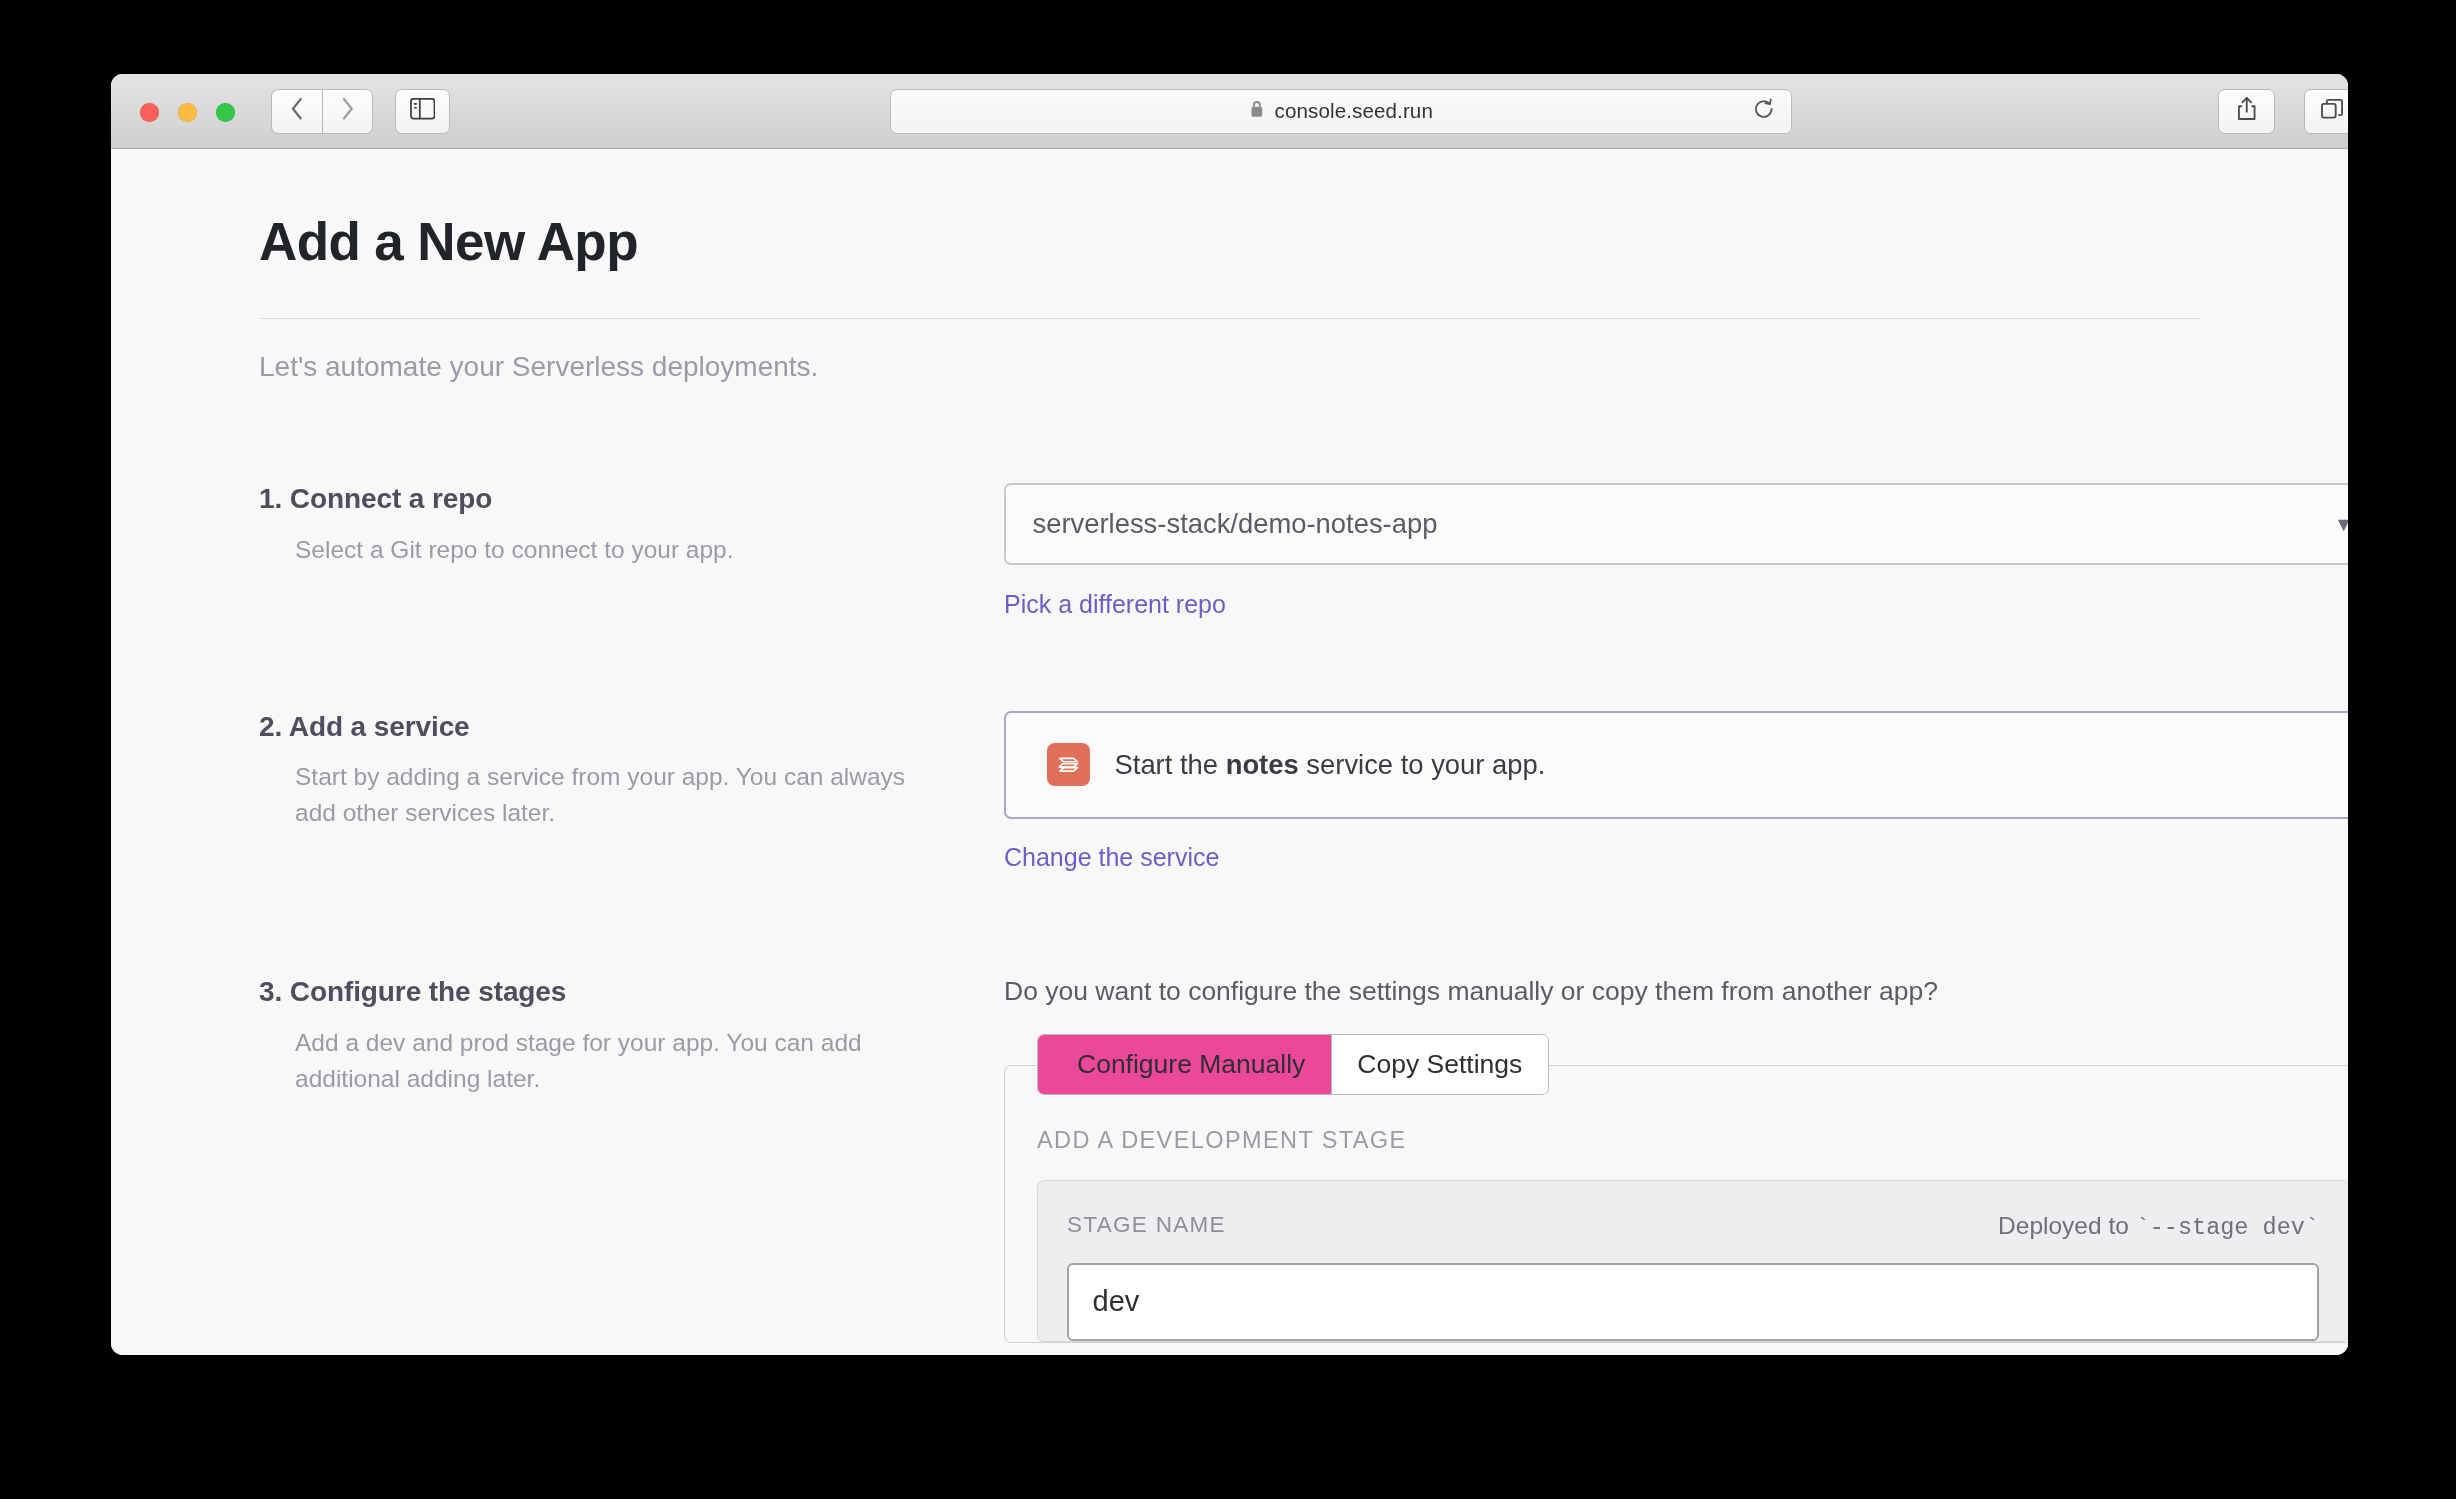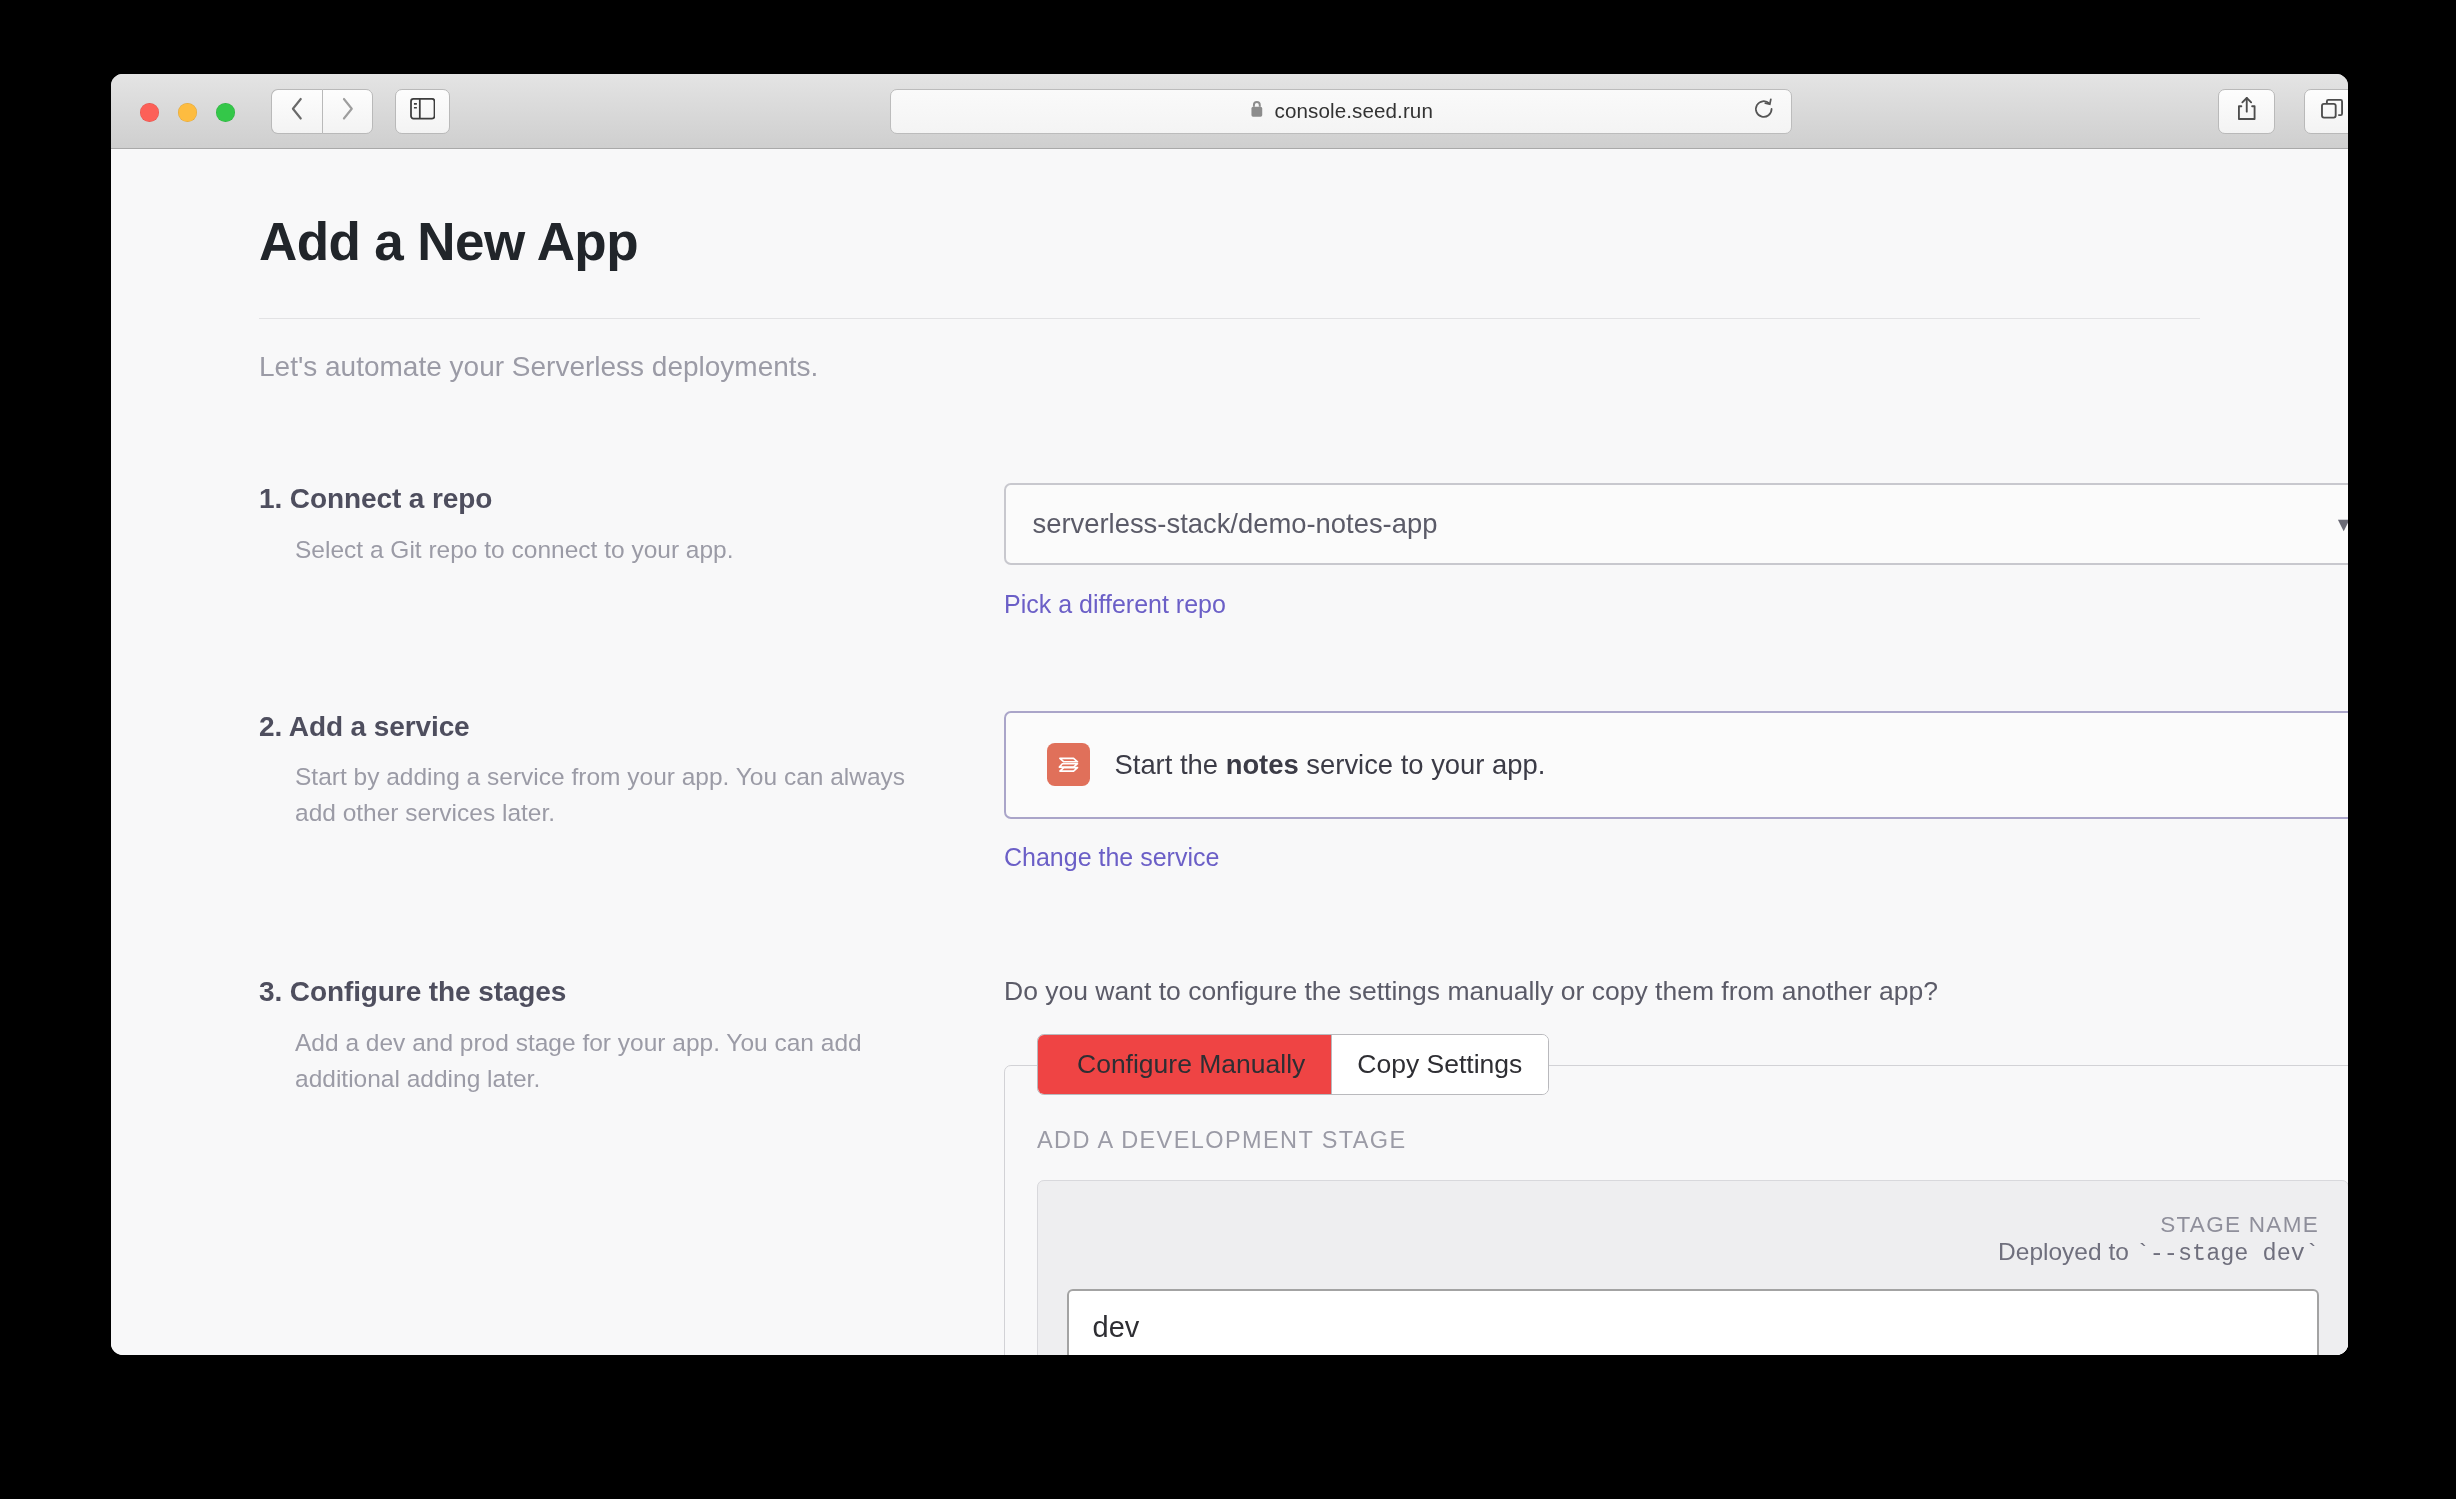--- a/index.html
+++ b/index.html
@@ -145,21 +145,21 @@
     overflow: hidden;
     background: #fff;
   }
   .tab {
     padding: 0 25.5px; height: 59px;
     display: flex; align-items: center;
     font-size: 26.5px; color: #2e2e33;
     background: #fff;
     cursor: pointer;
   }
-  .tab.active { background: #ef4444; border-right: 1px solid #b9b9bd; padding-left: 39px; }
+  .tab.active { background: #ec4899; border-right: 1px solid #b9b9bd; padding-left: 39px; }
 
   #stages-panel {
     position: relative;
     margin-top: -30px;
     width: 1378px;
     background: #f8f8f9;
     border: 1px solid #d2d2d6;
     border-radius: 6.9px;
     padding: 61px 32px 0 32px;
     min-height: 255px;
@@ -167,21 +167,21 @@
   #stage-section-label {
     font-size: 23.5px; color: #9b9ba6; letter-spacing: 1.4px; font-weight: 500;
   }
   #stage-card {
     margin-top: 26.5px;
     background: #eeeef0;
     border: 1px solid #d8d8dc;
     border-radius: 6.9px;
     padding: 31px 29px 0 29px;
   }
-  #stage-card-head { display: flex; align-items: flex-end; justify-content: space-between; flex-direction: column; }
+  #stage-card-head { display: flex; align-items: flex-start; justify-content: space-between; }
   #stage-name-label { font-size: 22.5px; color: #8f8f9b; letter-spacing: 1.3px; font-weight: 500; }
   #stage-deployed-to { font-size: 24.5px; color: #6f6f7d; }
   #stage-deployed-to code { font-family: "Liberation Mono", monospace; font-size: 23.5px; color: #6f6f7d; }
   #stage-name-input {
     margin-top: 21.6px;
     height: 78px;
     background: #fff;
     border: 2px solid #a3a3a3;
     border-radius: 5.9px;
     display: flex; align-items: center;

